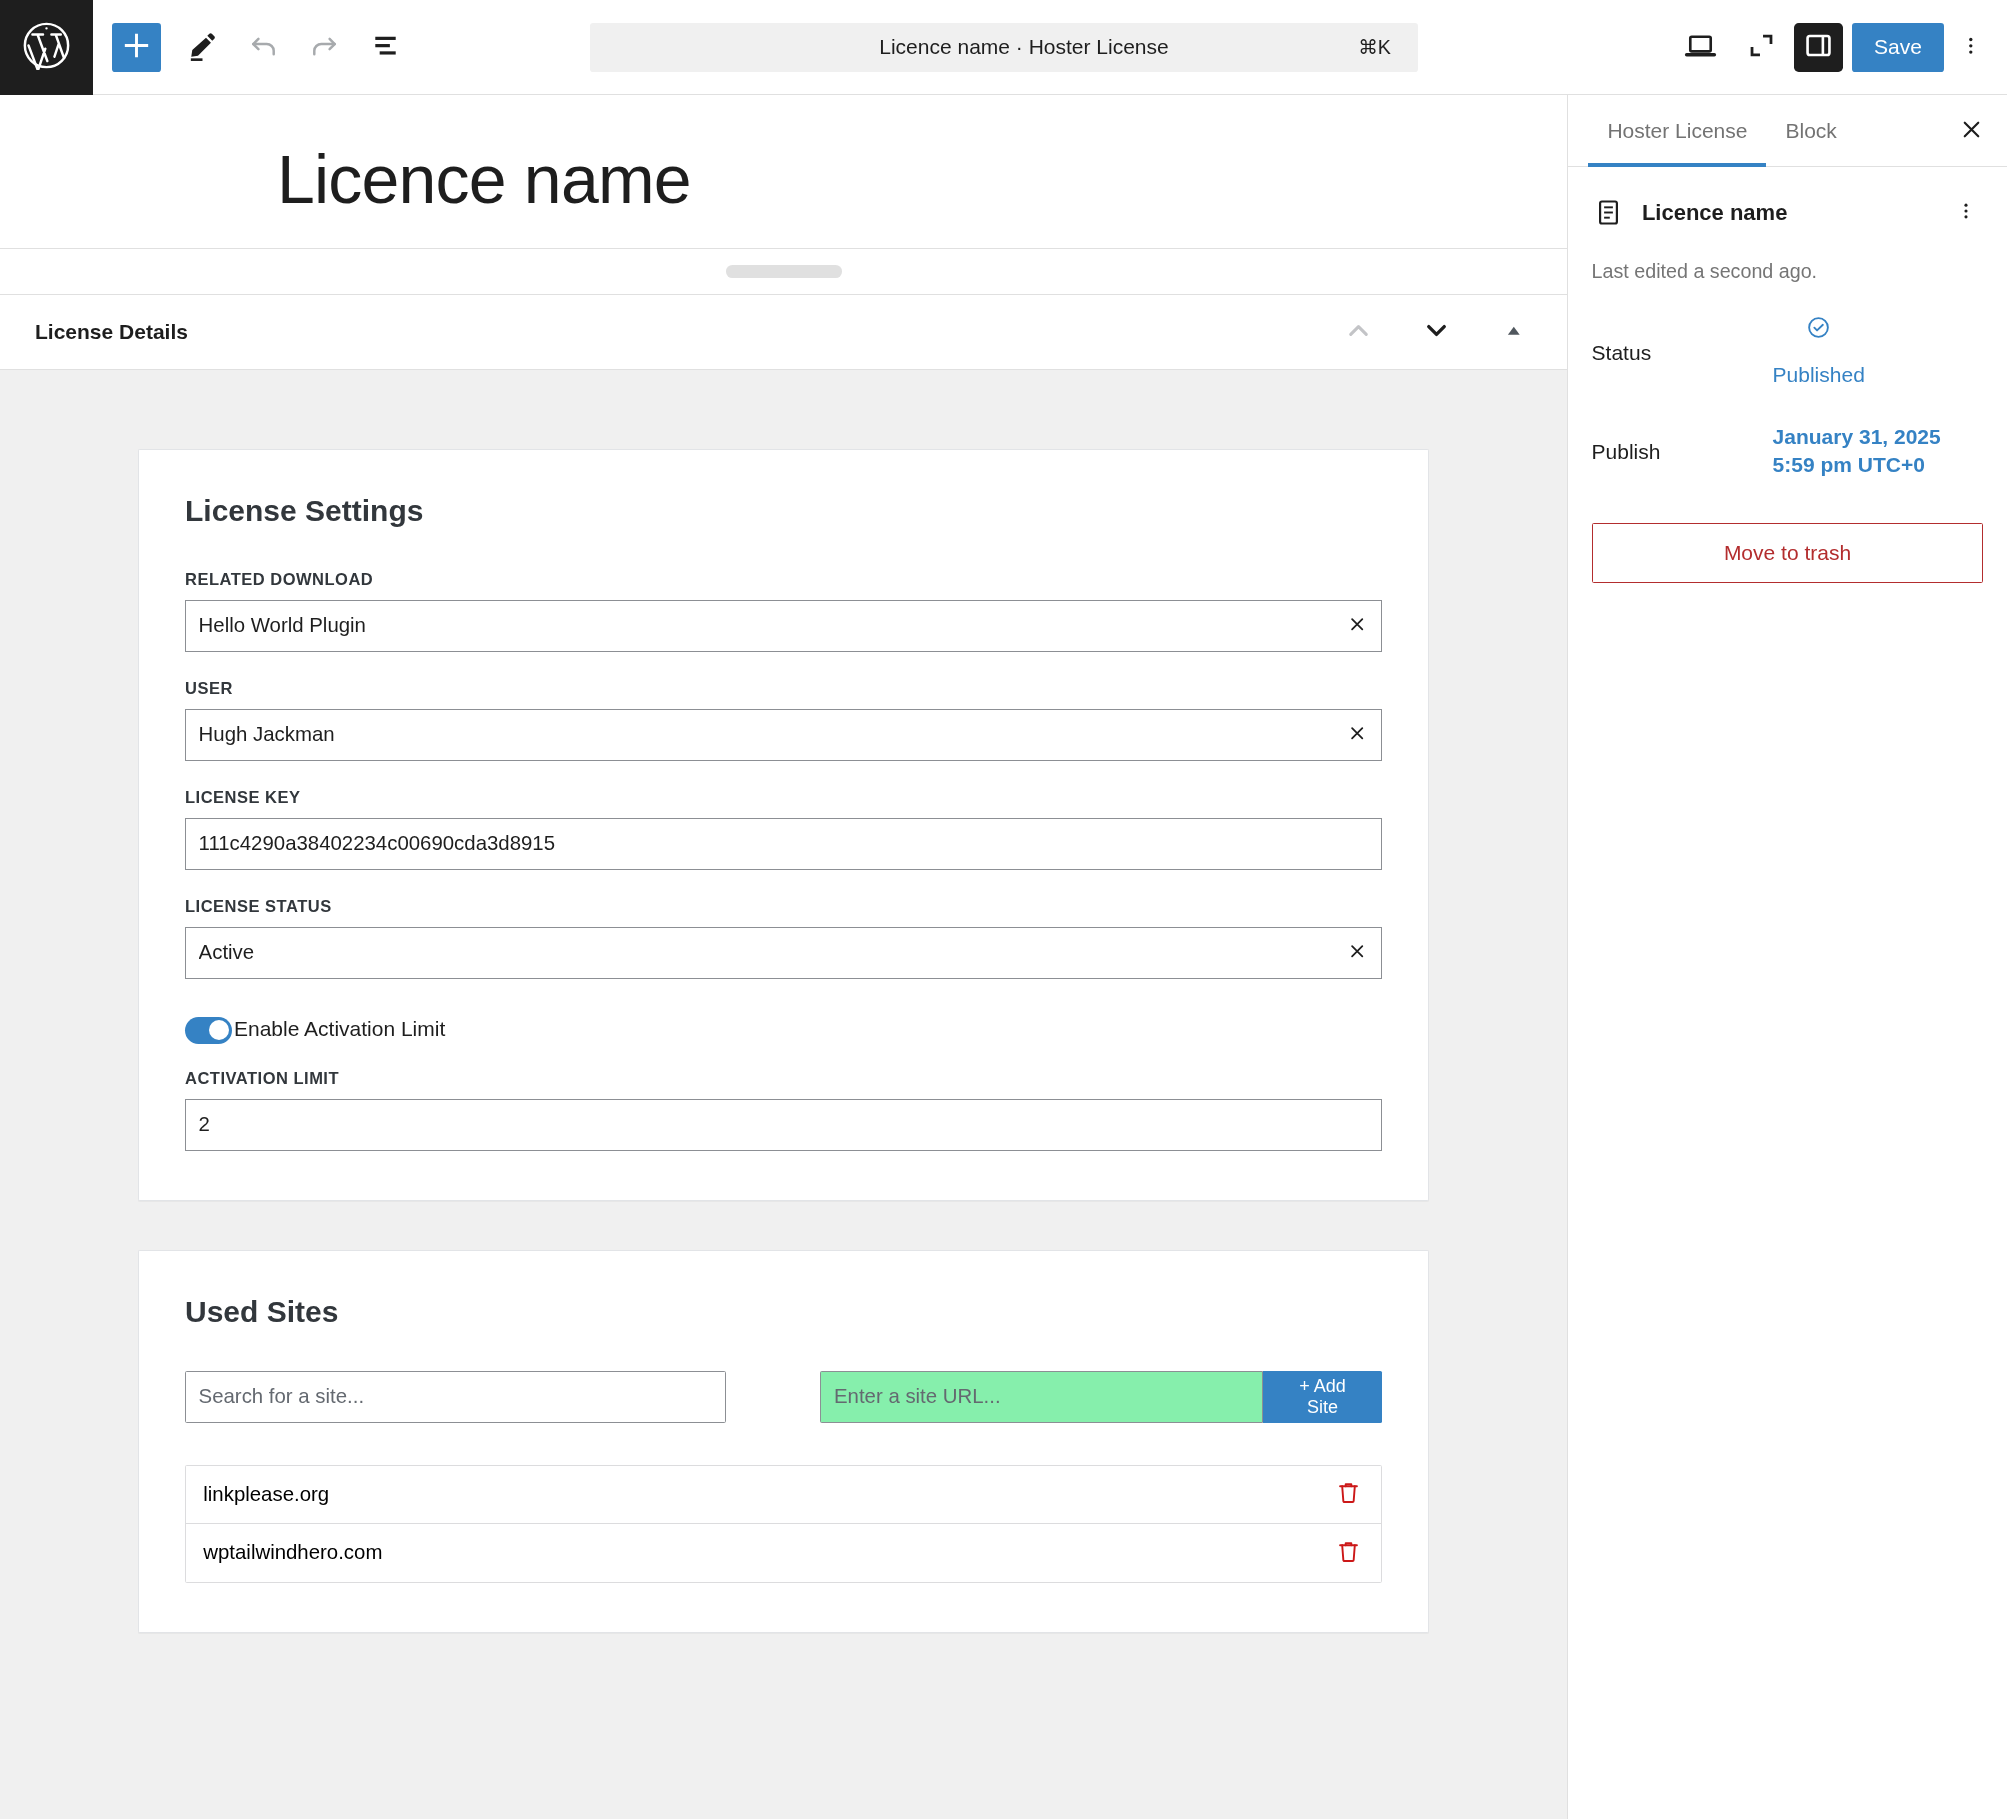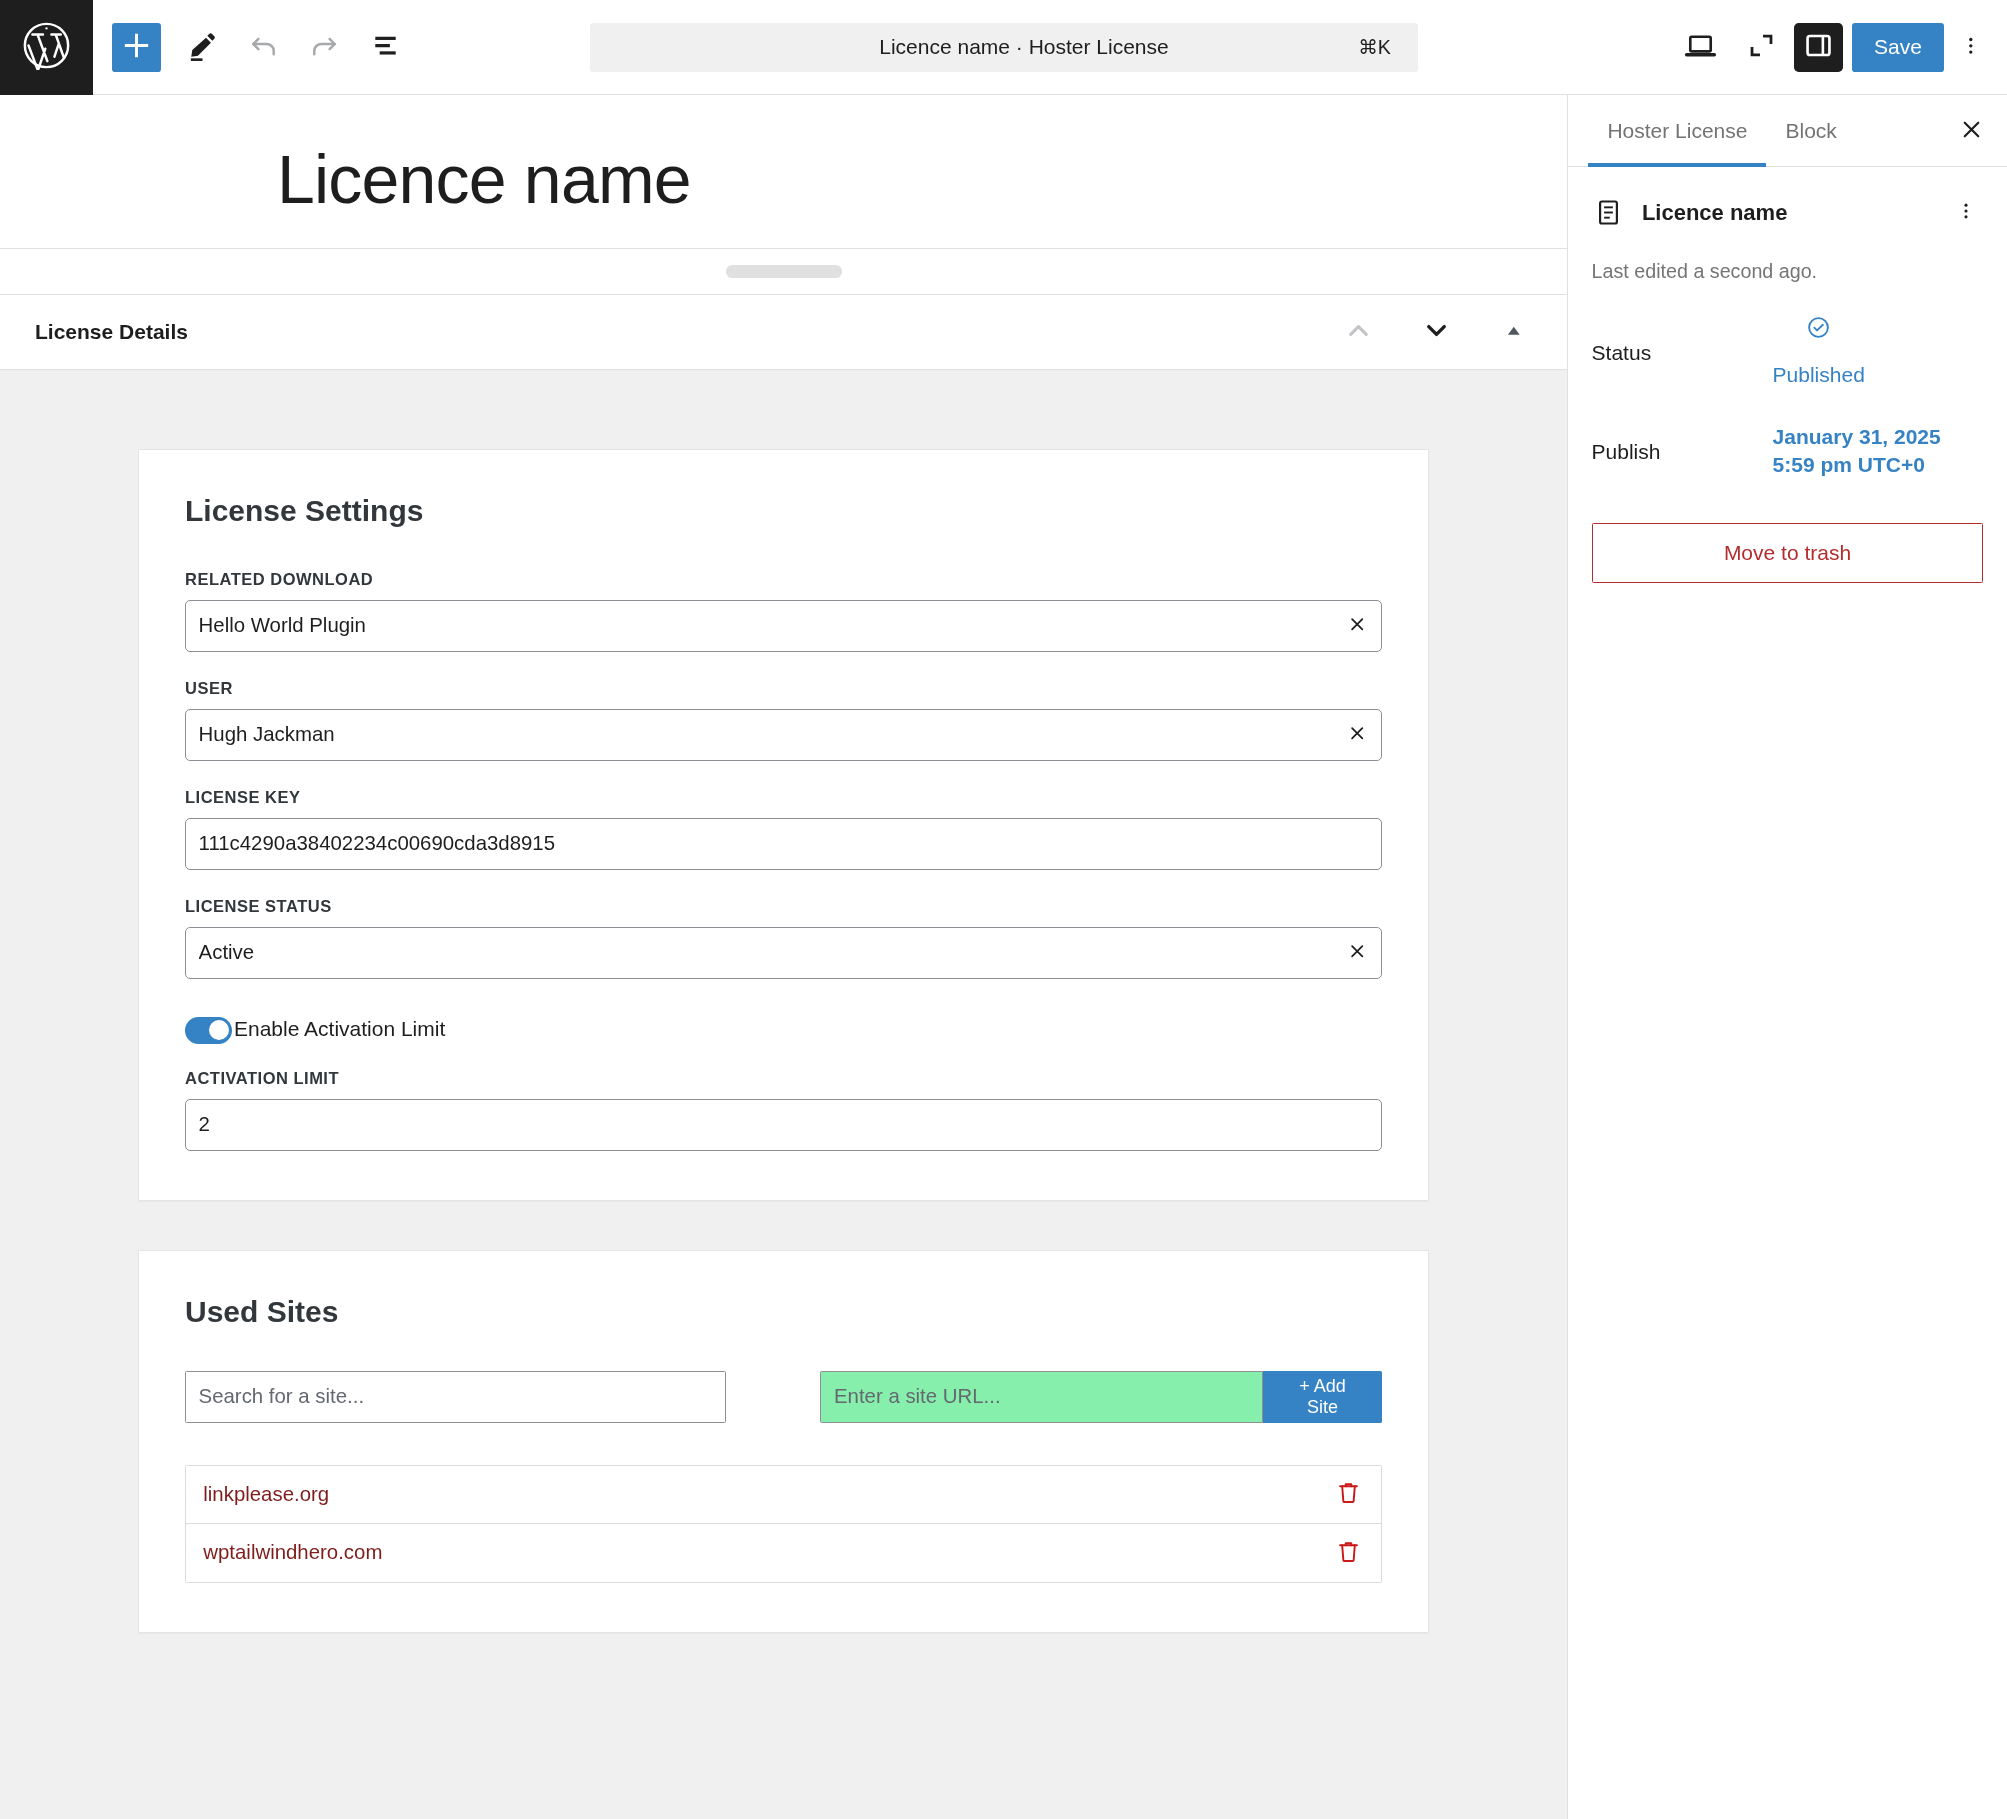--- a/index.html
+++ b/index.html
@@ -137,21 +137,21 @@
     display: block;
     font-size: 16.5px; font-weight: 700; letter-spacing: 0.5px;
     color: #32373c; text-transform: uppercase;
     margin-bottom: 11px;
   }
   .input-shell {
     position: relative;
     display: flex; align-items: center;
     border: 0.8px solid #8c8f94;
     background: #ffffff;
-    height: 52px; border-radius: 5px;
+    height: 52px; border-radius: 0;
   }
   .input-shell input {
     flex: 1 1 auto;
     border: none; outline: none; background: transparent;
     font-size: 20.4px; color: #1e1e1e;
     padding: 0 14px 0 12.6px;
     font-family: "Liberation Sans", sans-serif;
     height: 100%;
   }
   .clear-x {
@@ -202,21 +202,21 @@
     font-family: "Liberation Sans", sans-serif;
   }
 
   .sites-list { border: 0.8px solid #dcdcde; border-radius: 1.6px; }
   .site-item {
     display: flex; align-items: center;
     height: 58px; padding: 0 19px 0 17.3px;
     border-bottom: 0.8px solid #dcdcde;
   }
   .site-item:last-child { border-bottom: none; }
-  .site-item-name { font-size: 20.4px; color: #7f1d1d; }
+  .site-item-name { font-size: 20.4px; color: #000000; }
   .site-del { margin-left: auto; background: transparent; border: none; cursor: pointer; display:flex; align-items:center;}
   .site-del svg { width: 27px; height: 27px; }
 
   
   .sidebar {
     position: absolute; top: 95px; right: 0;
     width: 439px; height: 1724px;
     background: #ffffff;
   }
   .sb-tabs {

